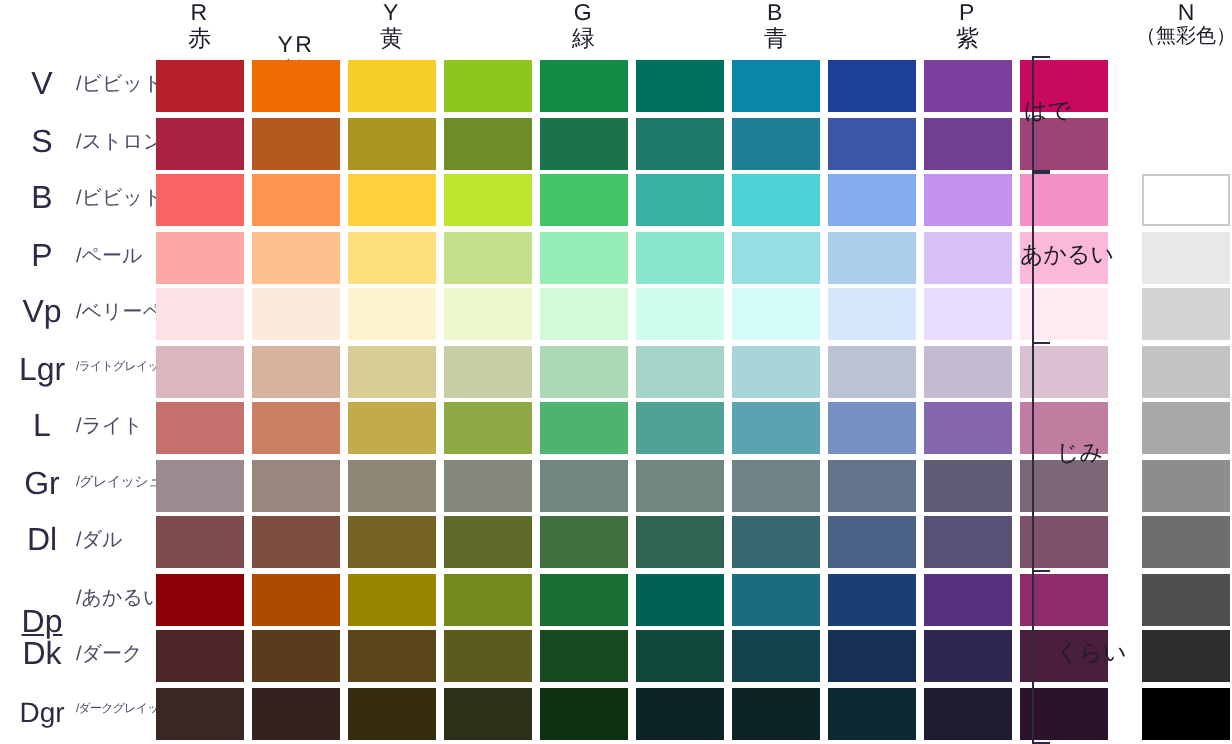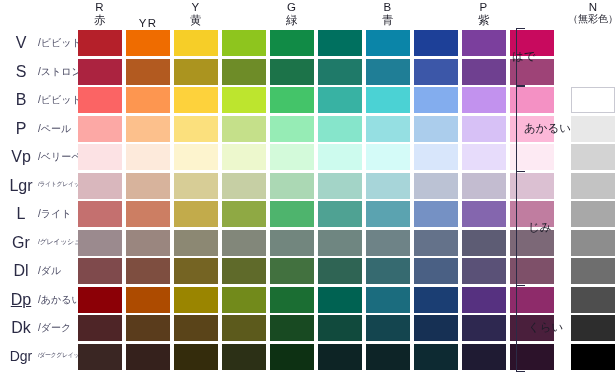--- a/index.html
+++ b/index.html
@@ -226,21 +226,21 @@
     <div class="sw" style="left: 78px; top: 258px; background: rgb(127, 74, 76);"></div>
     <div class="sw" style="left: 126px; top: 258px; background: rgb(126, 78, 64);"></div>
     <div class="sw" style="left: 174px; top: 258px; background: rgb(117, 100, 35);"></div>
     <div class="sw" style="left: 222px; top: 258px; background: rgb(95, 106, 42);"></div>
     <div class="sw" style="left: 270px; top: 258px; background: rgb(66, 113, 63);"></div>
     <div class="sw" style="left: 318px; top: 258px; background: rgb(47, 100, 84);"></div>
     <div class="sw" style="left: 366px; top: 258px; background: rgb(54, 106, 112);"></div>
     <div class="sw" style="left: 414px; top: 258px; background: rgb(74, 96, 132);"></div>
     <div class="sw" style="left: 462px; top: 258px; background: rgb(90, 81, 119);"></div>
     <div class="sw" style="left: 510px; top: 258px; background: rgb(126, 80, 105);"></div>
-    <div class="tone-code" style="top: 292px; text-decoration: underline;">Dp</div>
+    <div class="tone-code" style="top: 304px; text-decoration: underline;">Dp</div>
     <div class="tone-jp" style="top: 294.5px;">/あかるい</div>
     <div class="sw" style="left: 78px; top: 286.5px; background: rgb(140, 0, 6);"></div>
     <div class="sw" style="left: 126px; top: 286.5px; background: rgb(173, 75, 0);"></div>
     <div class="sw" style="left: 174px; top: 286.5px; background: rgb(154, 133, 0);"></div>
     <div class="sw" style="left: 222px; top: 286.5px; background: rgb(114, 138, 27);"></div>
     <div class="sw" style="left: 270px; top: 286.5px; background: rgb(27, 110, 51);"></div>
     <div class="sw" style="left: 318px; top: 286.5px; background: rgb(0, 98, 82);"></div>
     <div class="sw" style="left: 366px; top: 286.5px; background: rgb(27, 108, 126);"></div>
     <div class="sw" style="left: 414px; top: 286.5px; background: rgb(27, 62, 115);"></div>
     <div class="sw" style="left: 462px; top: 286.5px; background: rgb(86, 49, 128);"></div>
@@ -275,18 +275,18 @@
     <div class="sw" style="left: 571px; top: 172.5px; background: rgb(195, 195, 195);"></div>
     <div class="sw" style="left: 571px; top: 201px; background: rgb(168, 168, 168);"></div>
     <div class="sw" style="left: 571px; top: 229.5px; background: rgb(141, 141, 141);"></div>
     <div class="sw" style="left: 571px; top: 258px; background: rgb(110, 110, 110);"></div>
     <div class="sw" style="left: 571px; top: 286.5px; background: rgb(78, 78, 78);"></div>
     <div class="sw" style="left: 571px; top: 315px; background: rgb(45, 45, 45);"></div>
     <div class="sw" style="left: 571px; top: 343.5px; background: rgb(0, 0, 0);"></div>
     <div class="bracket" style="left: 516px; top: 28px; height: 58.5px;"></div>
     <div class="bracket-label" style="left: 512px; top: 51.25px;">はで</div>
     <div class="bracket" style="left: 516px; top: 85px; height: 87px;"></div>
-    <div class="bracket-label" style="left: 524px; top: 122.5px;">あかるい</div>
+    <div class="bracket-label" style="left: 510px; top: 122.5px;">あかるい</div>
     <div class="bracket" style="left: 516px; top: 170.5px; height: 115.5px;"></div>
     <div class="bracket-label" style="left: 528px; top: 222.25px;">じみ</div>
     <div class="bracket" style="left: 516px; top: 284.5px; height: 87px;"></div>
     <div class="bracket-label" style="left: 528px; top: 322px;">くらい</div>
   </div>
 
 </body></html>

